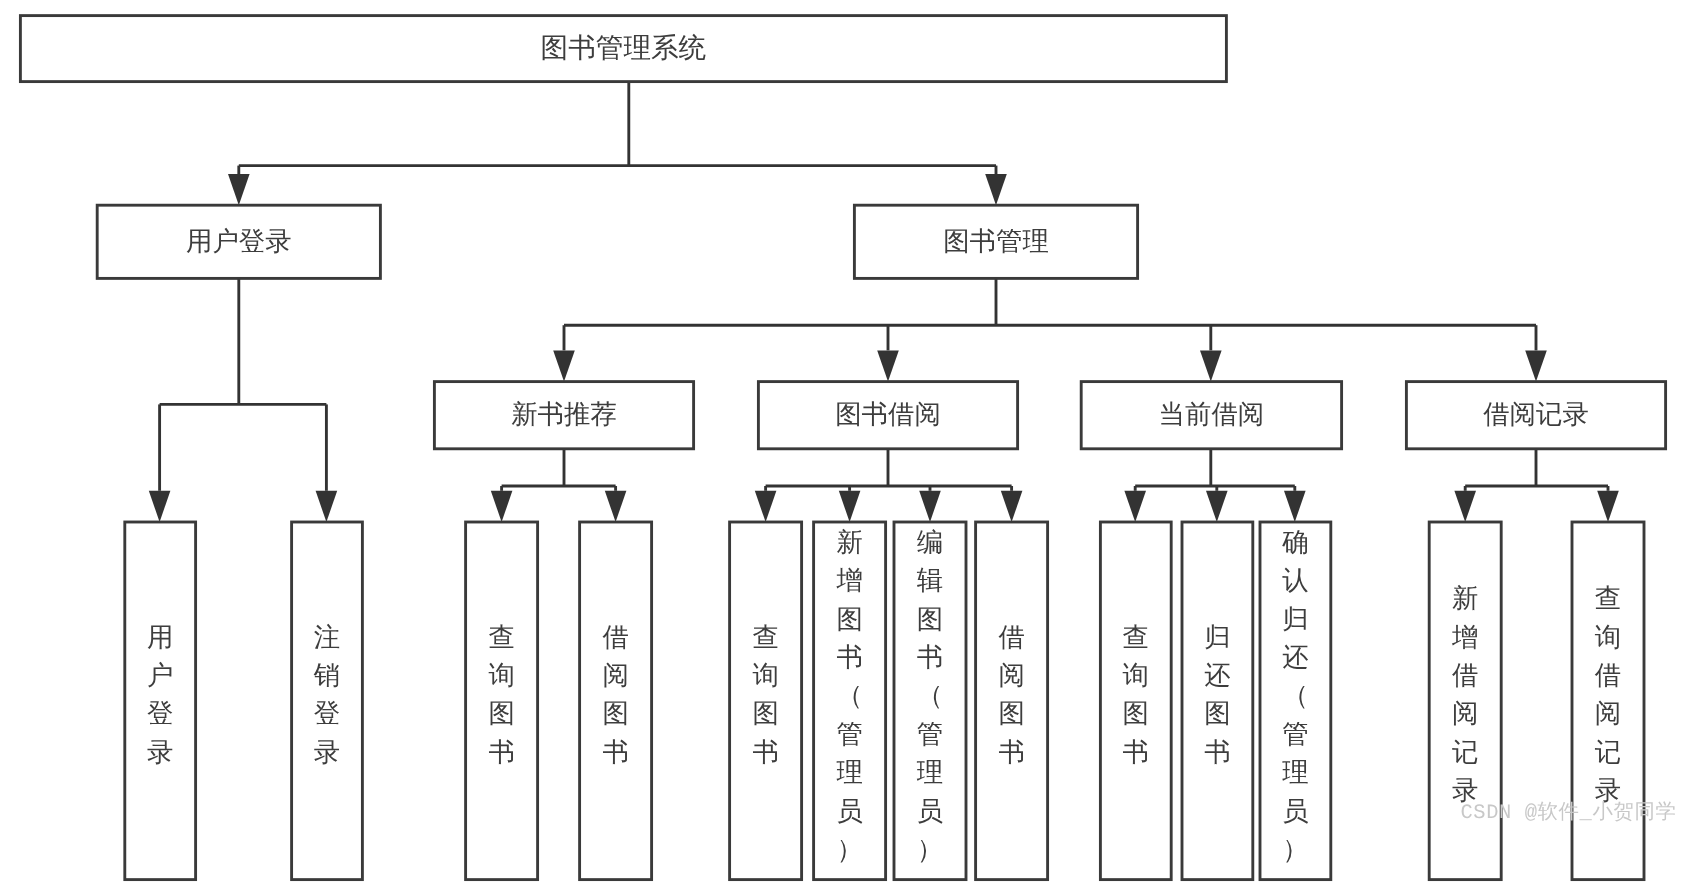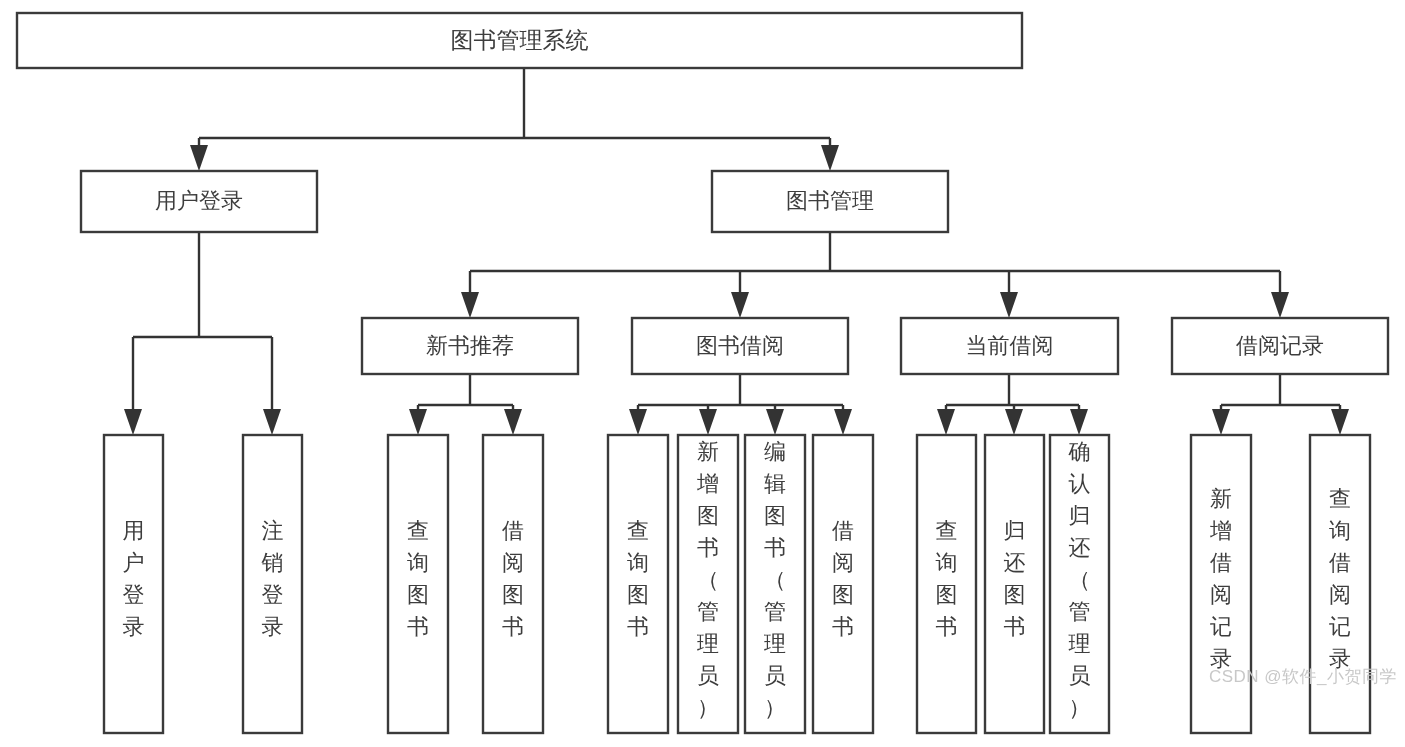--- a/index.html
+++ b/index.html
@@ -48,21 +48,21 @@
     fill: none;
     stroke-linecap: butt;
   }
   .arrow-head {
     fill: #333333;
   }
   .watermark {
     position: absolute;
     right: 8px;
     bottom: 6px;
-    font-family: Liberation Sans, sans-serif;
+    font-family: Liberation Mono, monospace;
     font-size: 17px;
     color: #c8c8c8;
     letter-spacing: 0.5px;
     white-space: nowrap;
     user-select: none;
   }
 </style>
 </head>
 <body>
 

